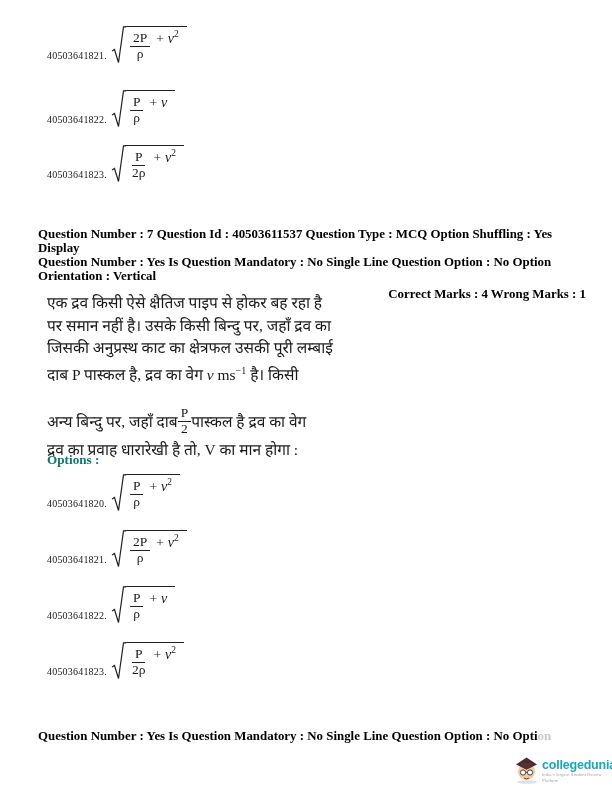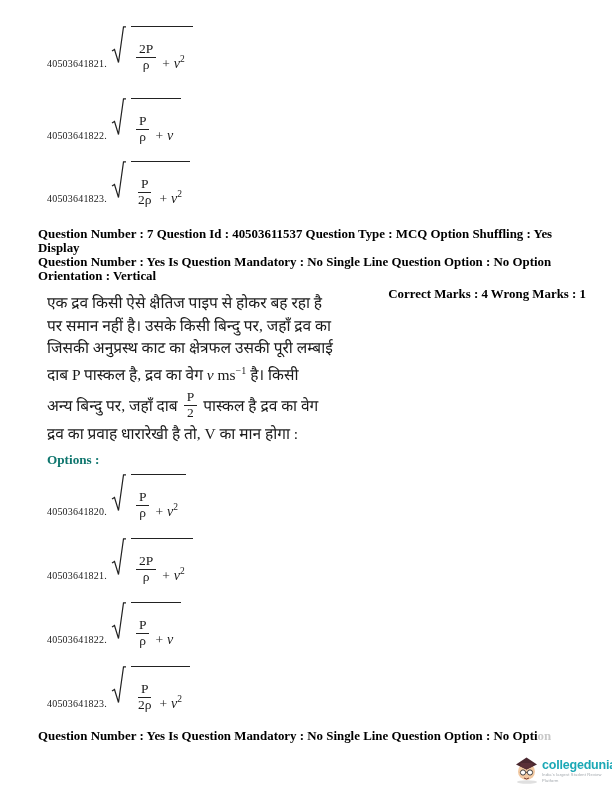--- a/index.html
+++ b/index.html
@@ -8,22 +8,22 @@
     font-family:"Liberation Serif","DejaVu Serif",serif;color:#1a1a1a;overflow:hidden;
   }
 
   
   .opt-row{display:flex;align-items:flex-end;}
   .opt-id{font-size:10px;line-height:1;padding-bottom:3px;letter-spacing:.2px;}
   .formula{display:inline-flex;margin-left:4px;align-items:flex-start;}
   .rad{width:15px;height:38px;flex:none;margin-right:-1px;}
   .rad svg{display:block;}
   .radicand{
-    border-top:1.3px solid #222;display:inline-flex;align-items:flex-end;
-    padding:12px 8px 0 5px;height:33px;margin-left:6px;
+    border-top:1.3px solid #222;display:inline-flex;align-items:flex-start;
+    padding:4px 8px 0 5px;height:33px;
   }
   .ifrac{display:inline-flex;flex-direction:column;align-items:center;font-size:13.5px;line-height:14.5px;}
   .ifrac .inum{border-bottom:1px solid #222;padding:0 3px;}
   .ifrac .iden{padding:0 2px;}
   .plus{font-size:13.5px;margin:0 4px 0 6px;}
   .mvar{font-size:14px;}
   .mvar i{font-family:"Liberation Serif",serif;}
   sup.msup{font-size:9.5px;vertical-align:6px;line-height:0;}
 
   .sec-top{position:absolute;left:47px;top:26px;}
@@ -35,21 +35,21 @@
     position:absolute;left:38px;width:548px;font-weight:bold;
     font-size:12.9px;line-height:13.9px;color:#000;
   }
   .qhead.q7{top:228px;}
   .qhead .marks{margin-top:4.5px;text-align:right;}
   .qhead.q8{top:730px;}
   .covered{color:#c9c9c9;}
 
   
   .qbody{position:absolute;left:47px;top:292px;font-size:15.5px;line-height:22.5px;white-space:nowrap;}
-  .body-line.with-frac{display:flex;align-items:center;gap:6px;line-height:normal;margin:4px 0 3px;}
+  .body-line.with-frac{display:flex;align-items:center;line-height:normal;margin:20px 0 3px;}
   .qbody sup{font-size:10px;}
 
   .options-label{position:absolute;left:47px;top:452px;font-weight:bold;font-size:13.2px;color:#0f766e;}
 
   .sec-opts{position:absolute;left:47px;top:474px;}
   .sec-opts .opt-row{margin-bottom:18px;}
 
   
   .logo{
     position:absolute;right:1px;bottom:1px;width:101px;height:40px;background:#fff;

